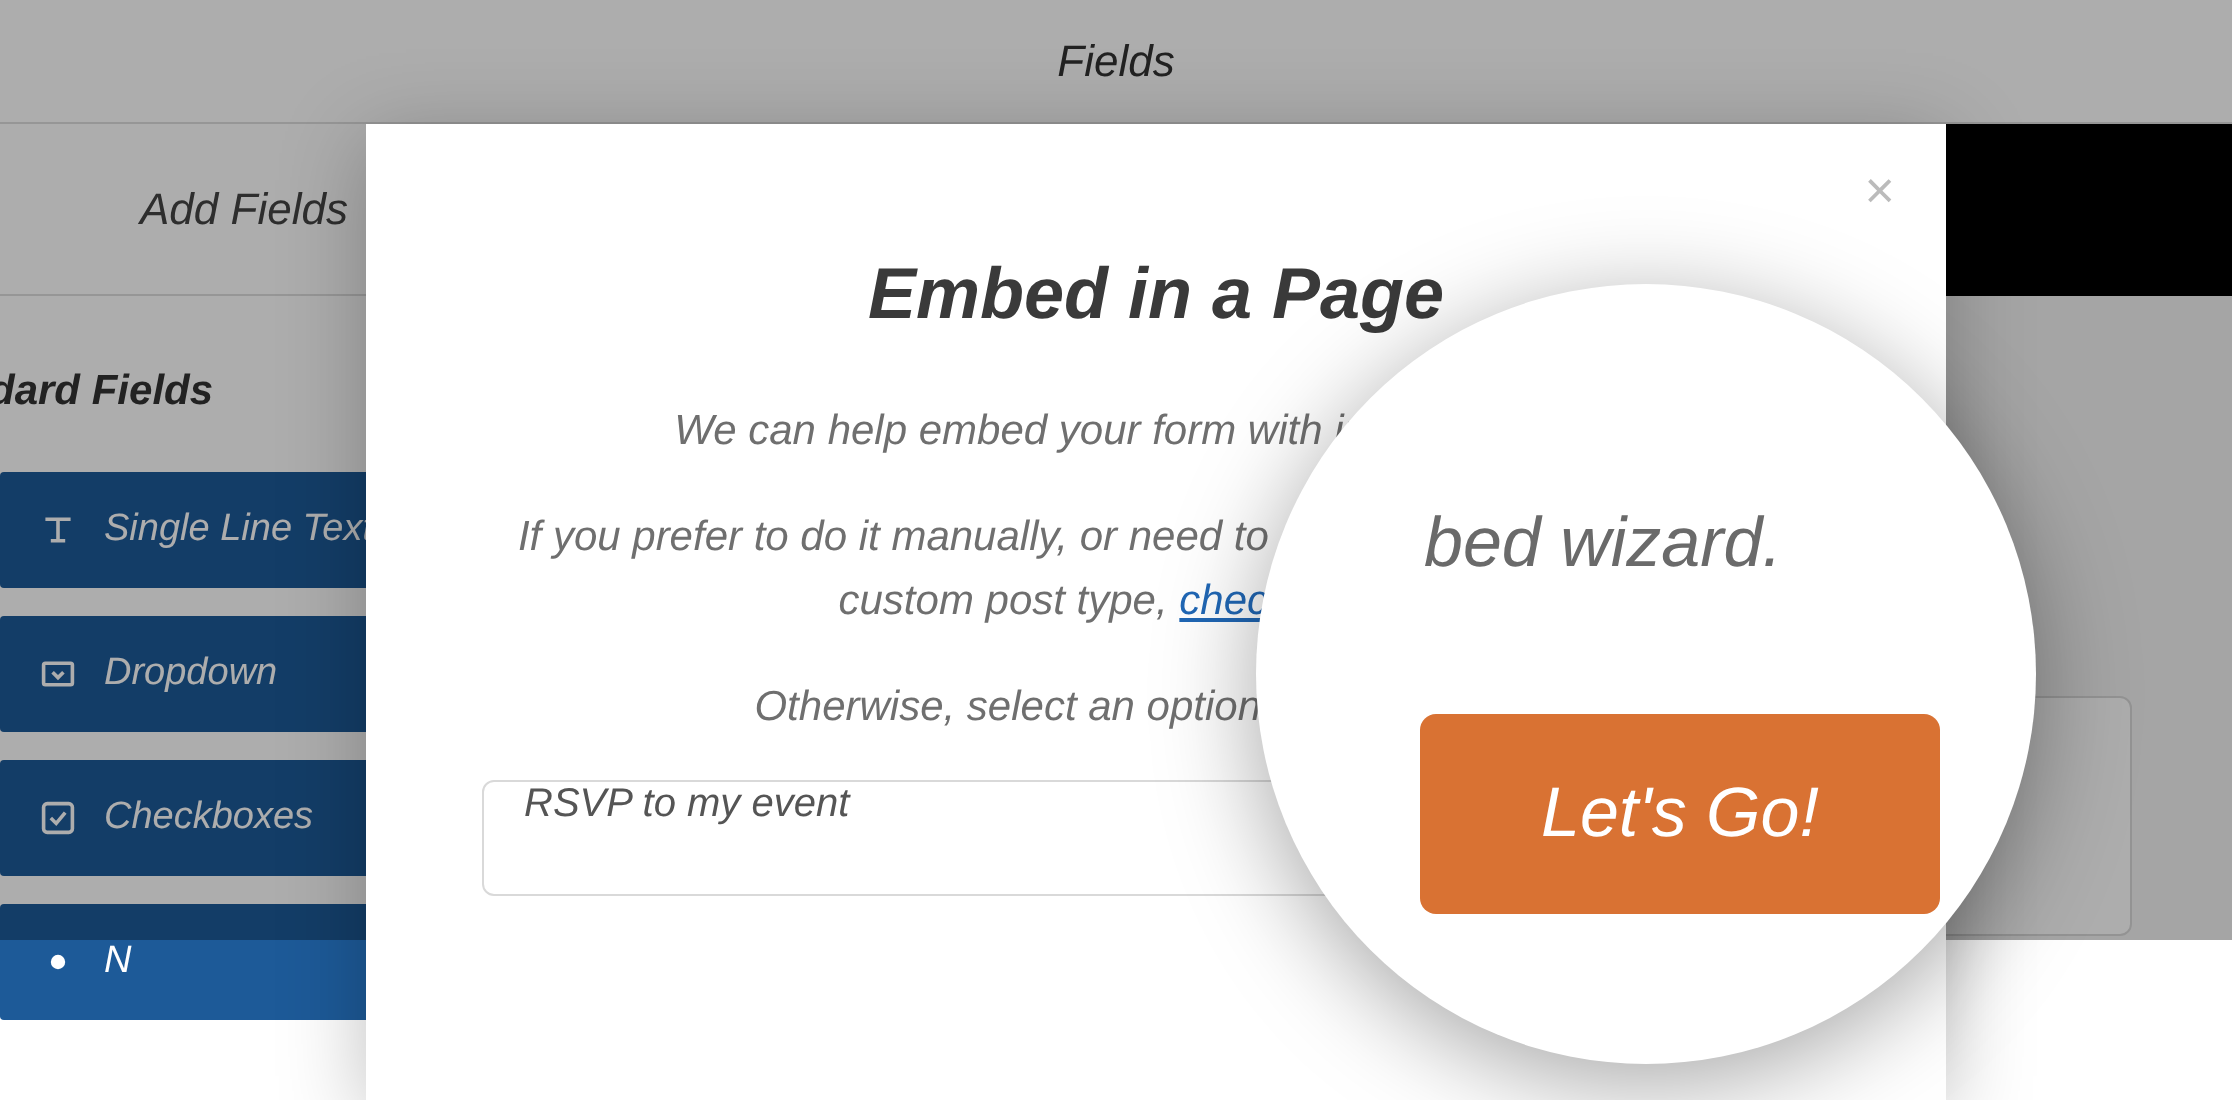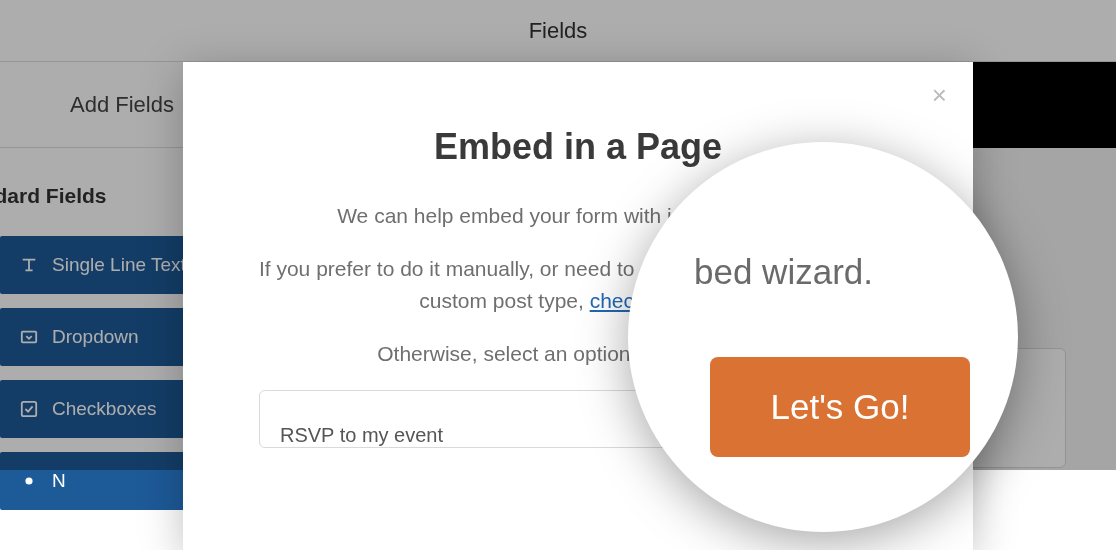--- a/index.html
+++ b/index.html
@@ -1,17 +1,17 @@
 <!DOCTYPE html>
 <html><head>
 <meta charset="utf-8">
 <style>
   * { box-sizing: border-box; margin: 0; padding: 0; }
   html, body { width: 1116px; height: 550px; overflow: hidden; font-family: -apple-system, BlinkMacSystemFont, "Segoe UI", Helvetica, Arial, sans-serif; }
-  .viewport { position: relative; width: 1116px; height: 470px; background: #22c55e; }
+  .viewport { position: relative; width: 1116px; height: 470px; background: #22c55e; font-style: italic; }
 
   
   .bg { position: absolute; inset: 0; }
   .bg-dim { position: absolute; inset: 0; background: rgba(0,0,0,0.32); pointer-events: none; z-index: 5; }
 
   .bg-header { position: absolute; left:0; right:0; top:0; height:62px; background:#fff; display:flex; justify-content:center; align-items:center; border-bottom:1px solid #ddd; }
   .bg-header-title { font-size:22px; font-weight:500; color:#333; }
   .add-fields { font-size:22px; color:#444; display:flex; align-items:center; gap:10px; cursor:pointer;margin-left:40px; }
   .chev { width:14px; height:14px; }
 
@@ -29,26 +29,26 @@
   .bg-right { position:absolute; left:527px; right:0; top:148px; bottom:0; background:#f4f4f4; }
   .bg-right-inner { position:absolute; left:25px; top:135px; width:120px; height:200px; background:#4b4b4b;}
   .bg-right-box { position:absolute; left:130px; top:200px; right:50px; height:120px; background:#fff; border:1px solid #d9d9d9; border-radius:6px;}
 
   
   .modal { position:absolute; left:183px; top:62px; width:790px; height:488px; background:#fff; box-shadow:0 8px 40px rgba(0,0,0,0.25); z-index:10; padding:48px 56px 0 56px; }
   .modal .close { position:absolute; top:20px; right:26px; color:#bbb; font-size:26px; font-weight:300; cursor:pointer; line-height:1;}
   .modal h1 { text-align:center; font-size:36px; font-weight:700; color:#3a3a3a; margin:16px 0 32px; }
   .modal p { text-align:center; font-size:21px; color:#6f6f6f; line-height:1.55; margin-bottom:20px; }
   .modal a { color:#2067b5; text-decoration:underline; }
-  .form-name { margin-top:18px; width:430px; height:58px; border:1px solid #d9d9d9; border-radius:6px; background:#fff; padding:0 20px; font-size:20px; color:#555; display:flex; align-items:flex-end; margin-left:20px;}
+  .form-name { margin-top:18px; width:430px; height:58px; border:1px solid #d9d9d9; border-radius:6px; background:#fff; padding:0 20px; font-size:20px; color:#555; display:flex; align-items:flex-start; margin-left:2px;}
 
   
   .mag { position:absolute; z-index:20; width:390px; height:390px; border-radius:50%; background:#fff; box-shadow:0 10px 50px rgba(0,0,0,0.35); top:142px; left:628px; overflow:hidden; }
   .mag-inner { position:absolute; inset:0; }
-  .mag-text { position:absolute; top:110px; left:66px; font-size:35px; color:#6a6a6a; white-space:nowrap; }
+  .mag-text { position:absolute; top:110px; left:84px; font-size:35px; color:#6a6a6a; white-space:nowrap; }
   .mag-btn { position:absolute; top:215px; left:82px; width:260px; height:100px; background:#d97233; border-radius:8px; display:flex; align-items:center; justify-content:center; color:#fff; font-size:35px; font-weight:500; cursor:pointer; }
 
   svg { display:block; }
 </style>
 </head>
 <body>
 
 <div class="viewport">
 
   <div class="bg">

